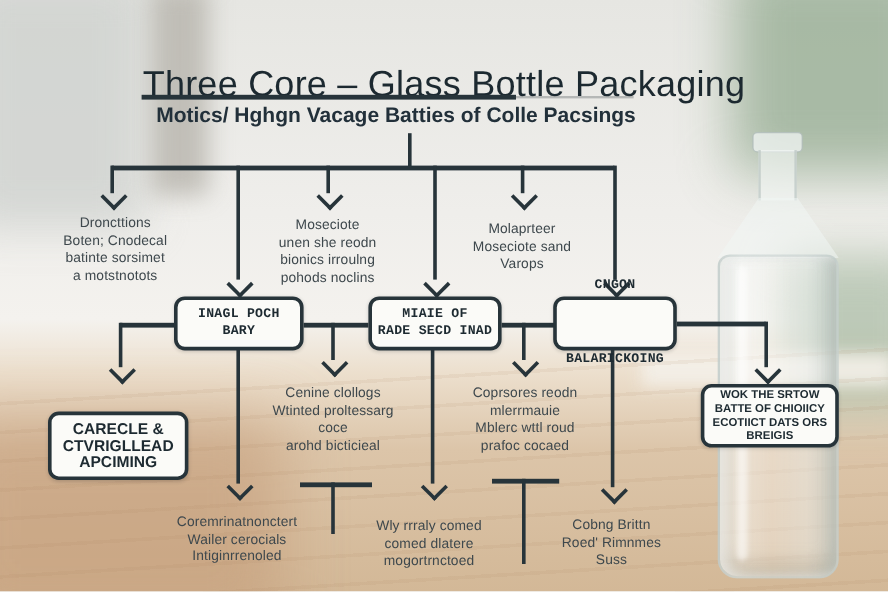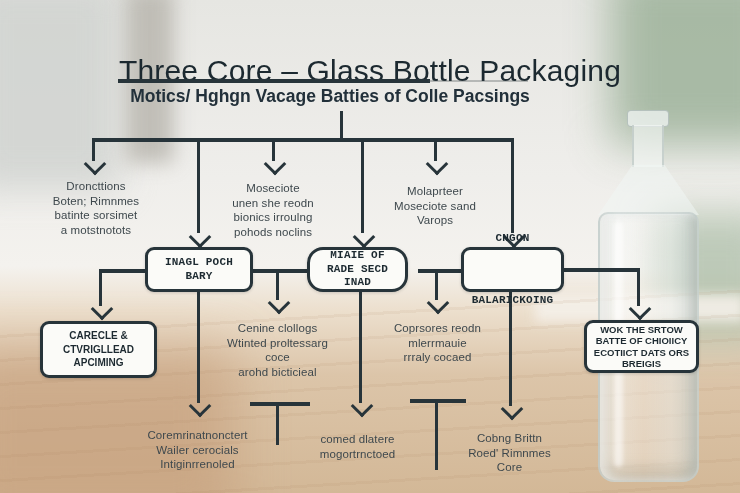--- a/index.html
+++ b/index.html
@@ -44,21 +44,21 @@
     font-size:30px; font-weight:normal; color:#1c2930; letter-spacing:.2px;margin-top:29px; }
   .subtitle { position:absolute; left:0; top:86px; width:660px; text-align:center; z-index:2;
     font-size:17.5px; font-weight:bold; color:#22303a; }
   .div-faint { position:absolute; left:428px; top:80px; width:100px; height:2px;
     background:rgba(60,70,72,.3); z-index:2; }
   .nbox { position:absolute; box-sizing:border-box; background:var(--paper); border:3.5px solid var(--ink);
     border-radius:9px; display:flex; flex-direction:column; align-items:center; justify-content:center;
     text-align:center; color:#1d2a31; font-weight:bold; z-index:3; box-shadow:0 1px 3px rgba(40,40,40,.18); }
   .nbox span { display:block; }
   .core { font-size:11px; line-height:13.5px; letter-spacing:.2px;font-family:Liberation Mono, monospace; }
-  .side { font-size:10px; line-height:13.5px; }
+  .side { font-size:13px; line-height:13.5px;margin-top:22px; }
   .side-r { font-size:9.5px; line-height:11.5px; }
   .note { position:absolute; text-align:center; color:var(--notetx); z-index:2;
     font-size:11.5px; line-height:14.5px; letter-spacing:.1px; }
   .note span { display:block; }
 </style>
 </head>
 <body>
 
 <div class="stage">
 
@@ -95,41 +95,41 @@
   <div class="ah" style="left:266.5px; top:156px;"></div>
   <div class="ink-v" style="left:360.5px; top:138px; height:95px;"></div>
   <div class="ah" style="left:355.5px; top:229px;"></div>
   <div class="ink-v" style="left:433.5px; top:138px; height:23px;"></div>
   <div class="ah" style="left:428.5px; top:156px;"></div>
   <div class="ink-v" style="left:510.5px; top:138px; height:95px;"></div>
   <div class="ah" style="left:505.5px; top:229px;"></div>
 
   <div class="note" style="left:36px; top:179px; width:120px;">
     <span>Droncttions</span>
-    <span>Boten; Rimnmes</span>
+    <span>Boten; Cnodecal</span>
     <span>batinte sorsimet</span>
     <span>a motstnotots</span>
   </div>
   <div class="note" style="left:211px; top:181px; width:124px;">
     <span>Moseciote</span>
     <span>unen she reodn</span>
     <span>bionics irroulng</span>
     <span>pohods noclins</span>
   </div>
   <div class="note" style="left:375px; top:184px; width:120px;">
     <span>Molaprteer</span>
     <span>Moseciote sand</span>
     <span>Varops</span>
   </div>
 
   <div class="nbox core" style="left:145px; top:247px; width:108px; height:45px;">
     <span>INAGL POCH</span>
     <span>BARY</span>
   </div>
-  <div class="nbox core" style="left:307px; top:247px; width:101px; height:45px;border-radius:16px;">
+  <div class="nbox core" style="left:307px; top:247px; width:111px; height:45px;">
     <span>MIAIE OF</span>
     <span>RADE SECD INAD</span>
   </div>
   <div class="nbox core" style="left:461px; top:247px; width:103px; height:45px;gap:48px;">
     <span>CNGON</span>
     <span>BALARICKOING</span>
   </div>
 
   <div class="ink-h" style="left:100px; top:269px; width:46px;"></div>
   <div class="ink-v" style="left:98.5px; top:269px; height:37px;"></div>
@@ -158,43 +158,45 @@
 
   <div class="note" style="left:205px; top:321px; width:145px;">
     <span>Cenine clollogs</span>
     <span>Wtinted proltessarg</span>
     <span>coce</span>
     <span>arohd bicticieal</span>
   </div>
   <div class="note" style="left:365px; top:321px; width:145px;">
     <span>Coprsores reodn</span>
     <span>mlerrmauie</span>
-    <span>rrraly cocaed</span>
+    <span>Mblerc wttl roud</span>
+    <span>prafoc cocaed</span>
   </div>
 
   <div class="ink-v" style="left:196.5px; top:291px; height:112px;"></div>
   <div class="ah" style="left:191.5px; top:398px;"></div>
   <div class="ink-v" style="left:358.5px; top:291px; height:112px;"></div>
   <div class="ah" style="left:353.5px; top:398px;"></div>
   <div class="ink-v" style="left:508.5px; top:291px; height:115px;"></div>
   <div class="ah" style="left:503.5px; top:401px;"></div>
 
   <div class="ink-h" style="left:250px; top:402px; width:60px;"></div>
   <div class="ink-v" style="left:275.5px; top:402px; height:43px;"></div>
   <div class="ink-h" style="left:410px; top:399px; width:56px;"></div>
   <div class="ink-v" style="left:434.5px; top:399px; height:71px;"></div>
 
   <div class="note" style="left:125px; top:428px; width:145px;">
     <span>Coremrinatnonctert</span>
     <span>Wailer cerocials</span>
     <span>Intiginrrenoled</span>
   </div>
   <div class="note" style="left:290px; top:432px; width:135px;">
+    <span>Wly rrraly comed</span>
     <span>comed dlatere</span>
     <span>mogortrnctoed</span>
   </div>
   <div class="note" style="left:447px; top:431px; width:125px;">
     <span>Cobng Brittn</span>
     <span>Roed' Rimnmes</span>
-    <span>Core</span>
+    <span>Suss</span>
   </div>
 
 </div>
 
 </body></html>

